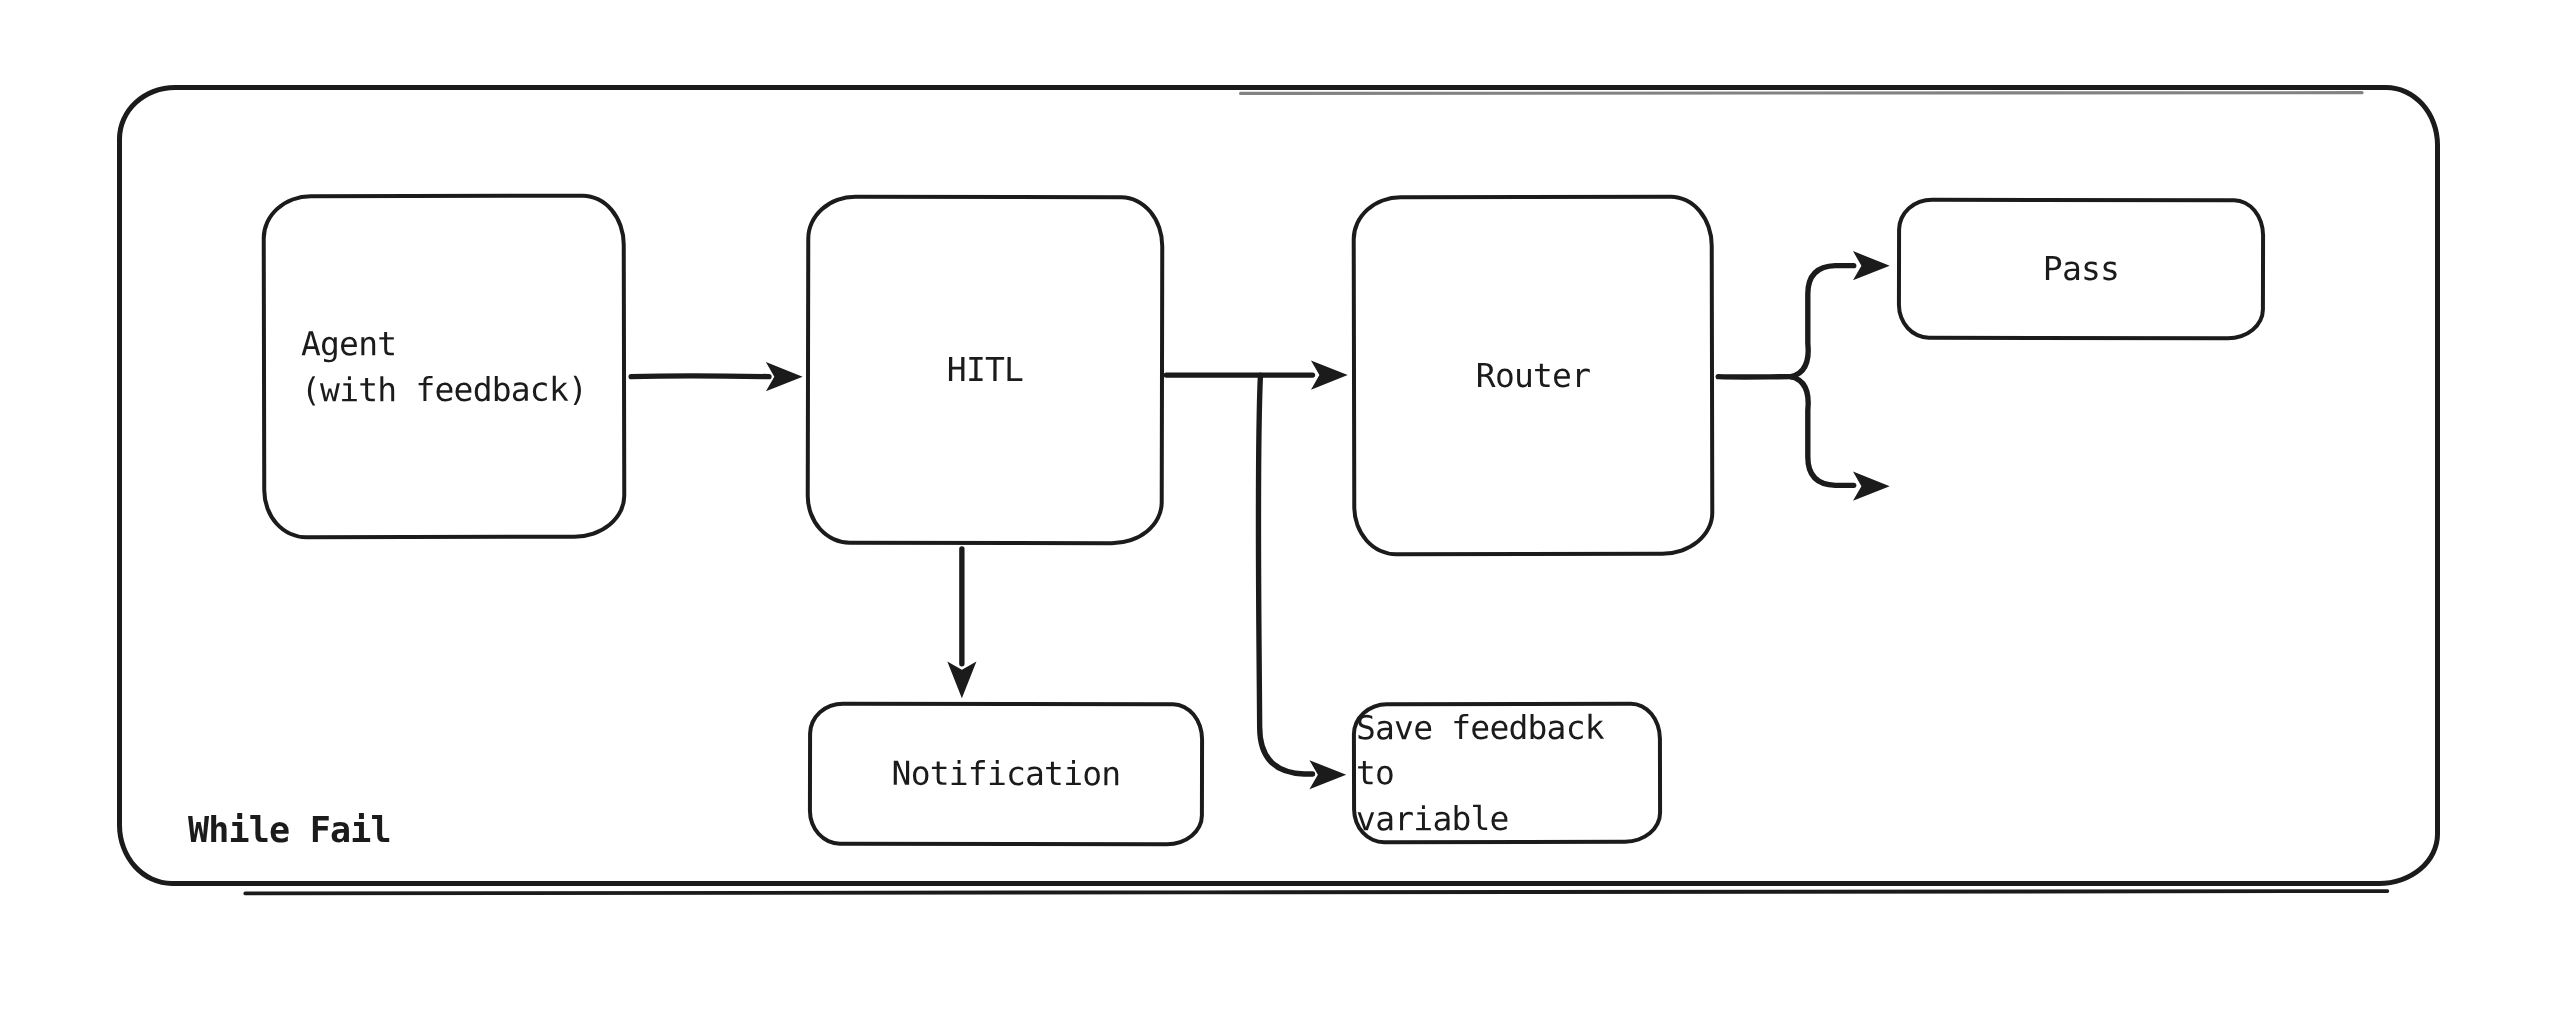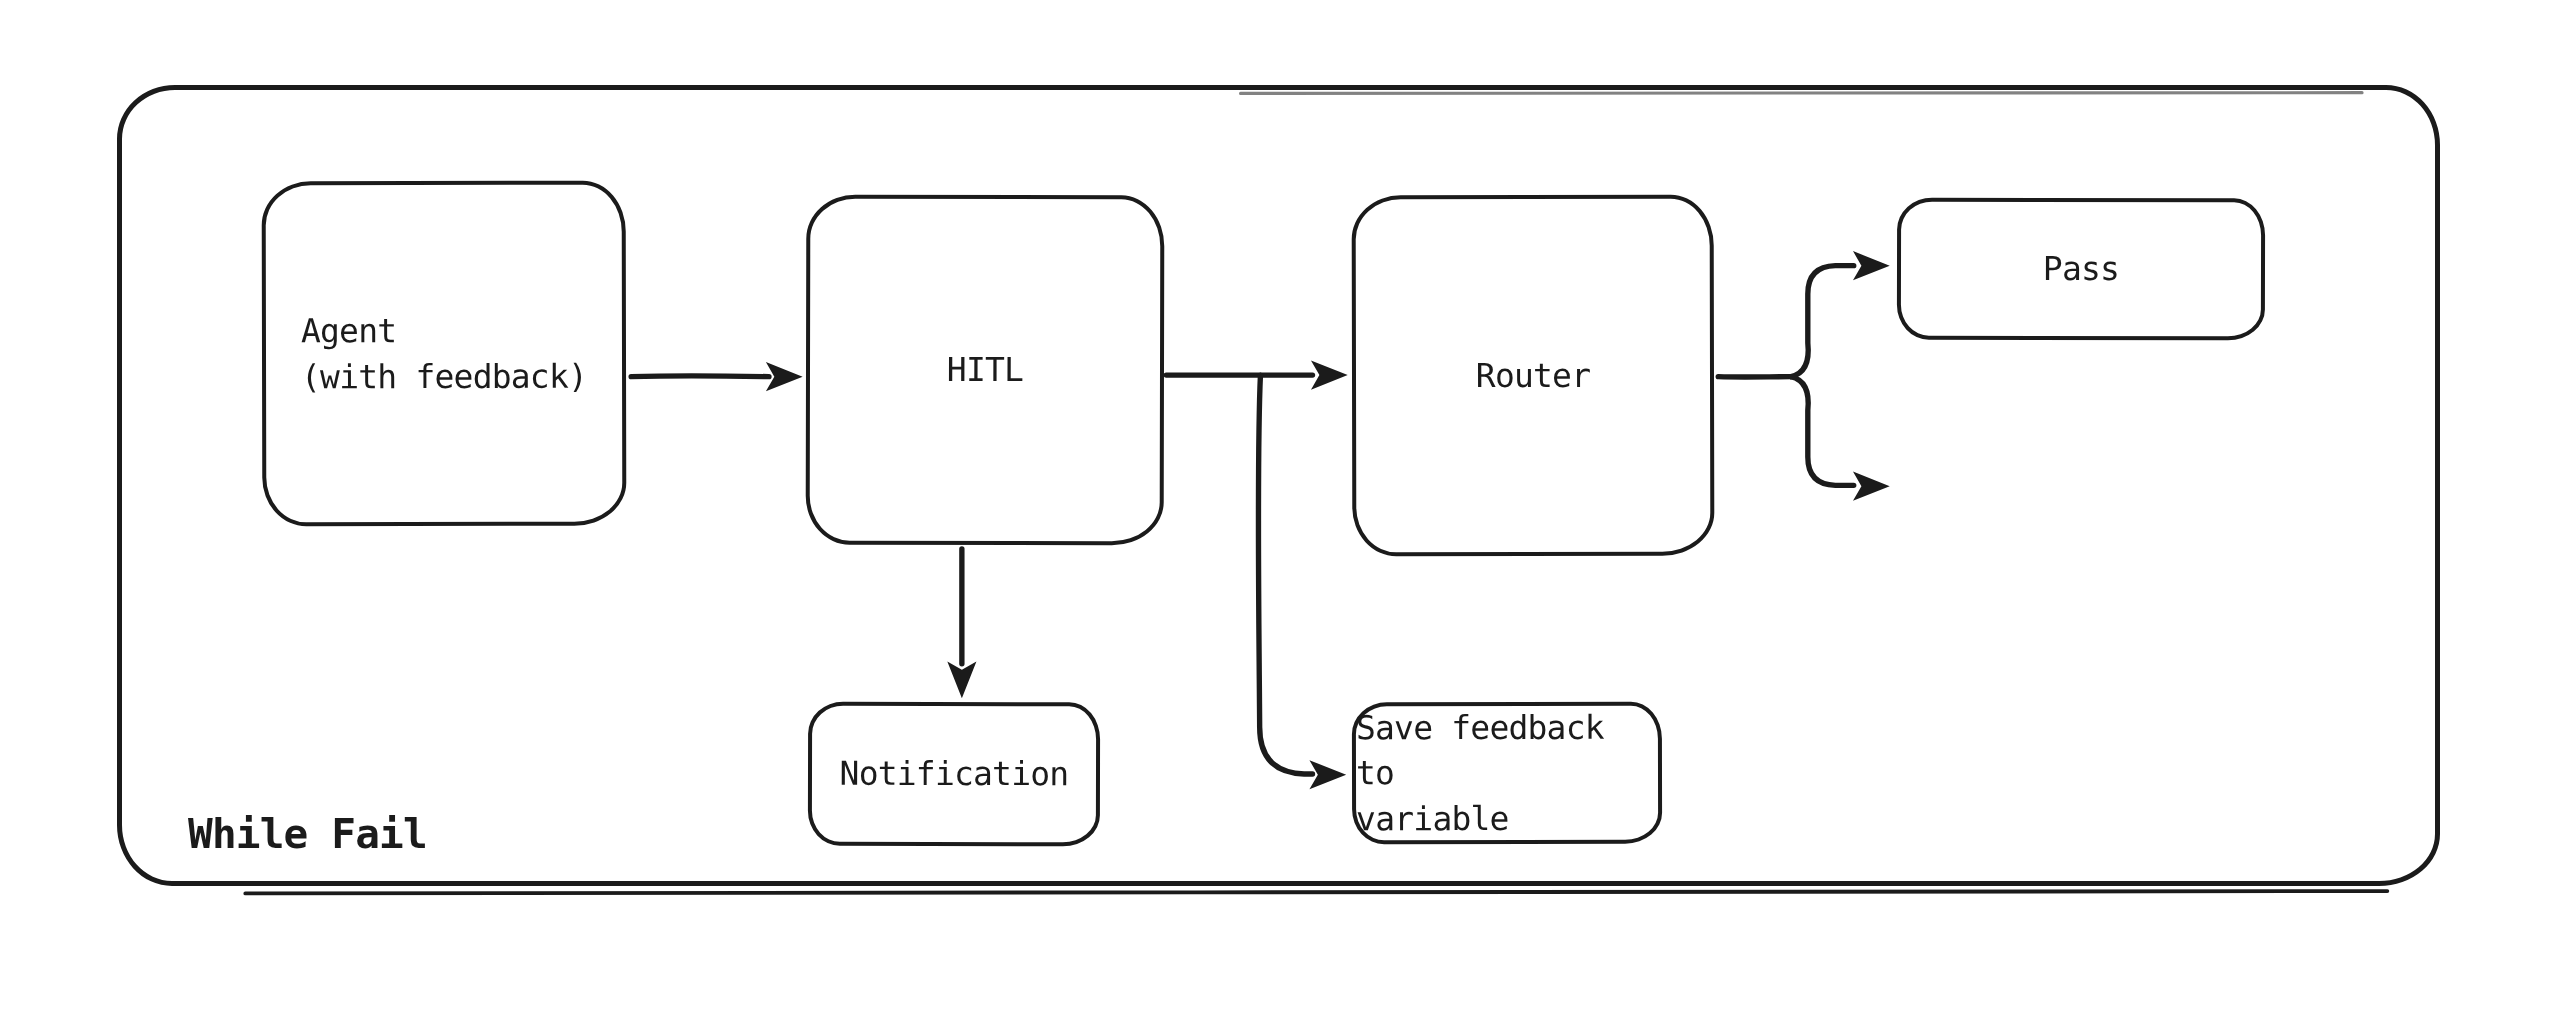--- a/index.html
+++ b/index.html
@@ -40,21 +40,21 @@
     color:var(--stroke);
   }
   .big{border-radius:49px 43px 52px 44px / 44px 51px 43px 49px;}
   .small{border-radius:35px 31px 37px 32px / 32px 37px 31px 35px;}
   .r1{transform:rotate(-0.12deg);}
   .r2{transform:rotate(0.12deg);}
   .loop-label{
     position:absolute;
     left:188px;top:810px;
     font-weight:700;
-    font-size:41px;
+    font-size:35px;
     letter-spacing:-0.8px;
     color:var(--stroke);
     white-space:pre;
   }
   svg.edges{
     position:absolute;left:0;top:0;
     pointer-events:none;
     color:var(--stroke);
   }
   svg.edges path{
@@ -68,39 +68,39 @@
   svg.edges path.accent{stroke-width:5;}
   svg.edges path.accent-faint{stroke-width:4;opacity:.55;}
 </style>
 </head>
 <body>
 
 <div class="canvas">
 
   <div class="loop-container"></div>
 
-  <div class="node big r1" style="left:262px;top:181px;width:364px;height:345px;">
+  <div class="node big r1" style="left:262px;top:194px;width:364px;height:345px;">
     <div class="label">Agent
 (with feedback)</div>
   </div>
 
   <div class="node big r1" style="left:1352px;top:195px;width:362px;height:361px;">
     <div class="label">Router</div>
   </div>
 
   <div class="node big r2" style="left:806px;top:195px;width:358px;height:350px;">
     <div class="label">HITL</div>
   </div>
 
   <div class="node small r2" style="left:1897px;top:198px;width:368px;height:142px;">
     <div class="label">Pass</div>
   </div>
 
 
-  <div class="node small r2" style="left:808px;top:702px;width:292px;height:144px;">
+  <div class="node small r2" style="left:808px;top:702px;width:396px;height:144px;">
     <div class="label">Notification</div>
   </div>
 
   <div class="node small r1" style="left:1352px;top:702px;width:310px;height:142px;">
     <div class="label">Save feedback to
 variable</div>
   </div>
 
   <div class="loop-label">While Fail</div>
 

